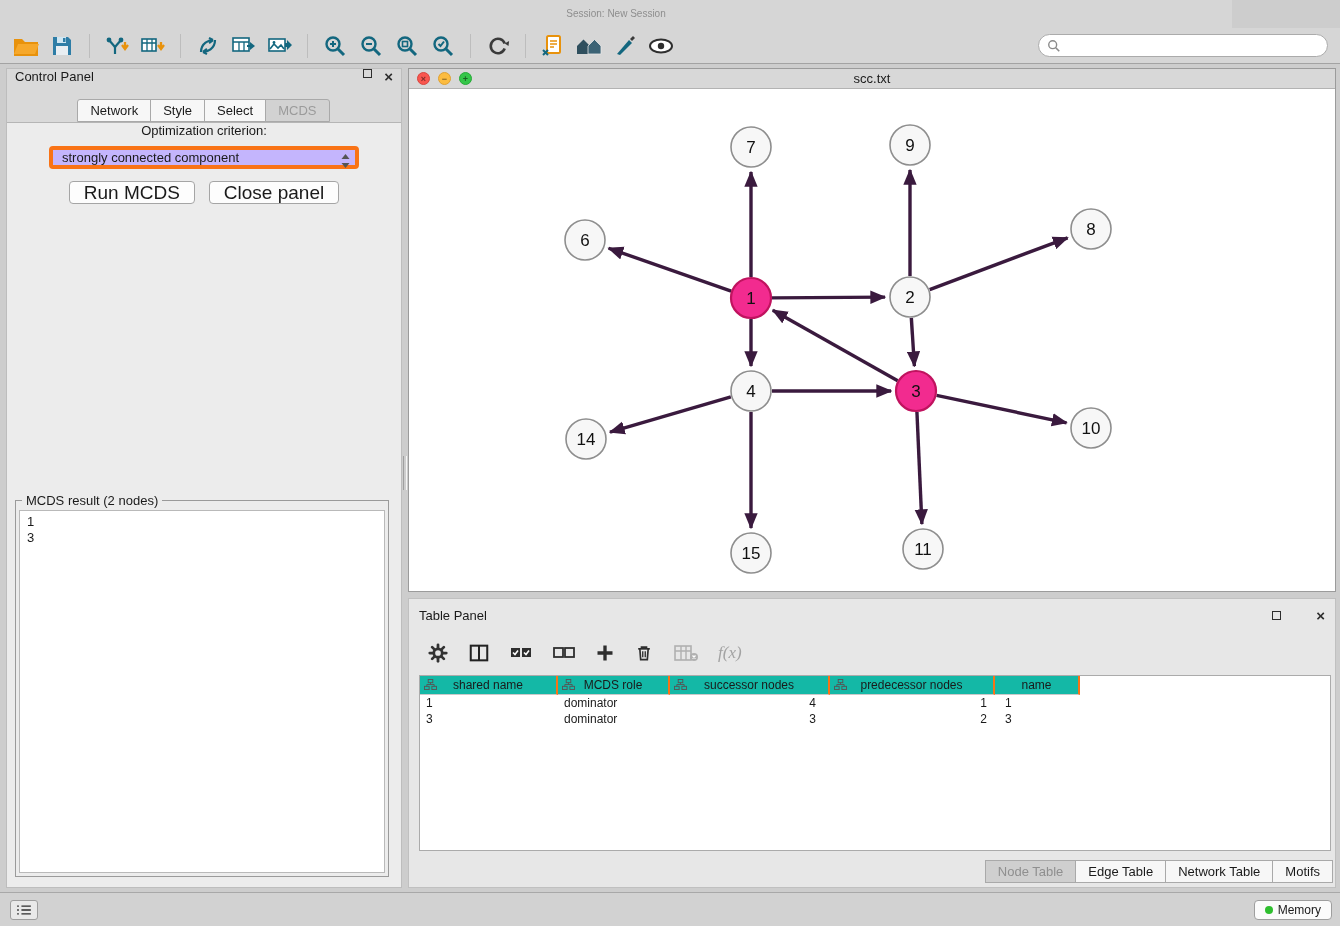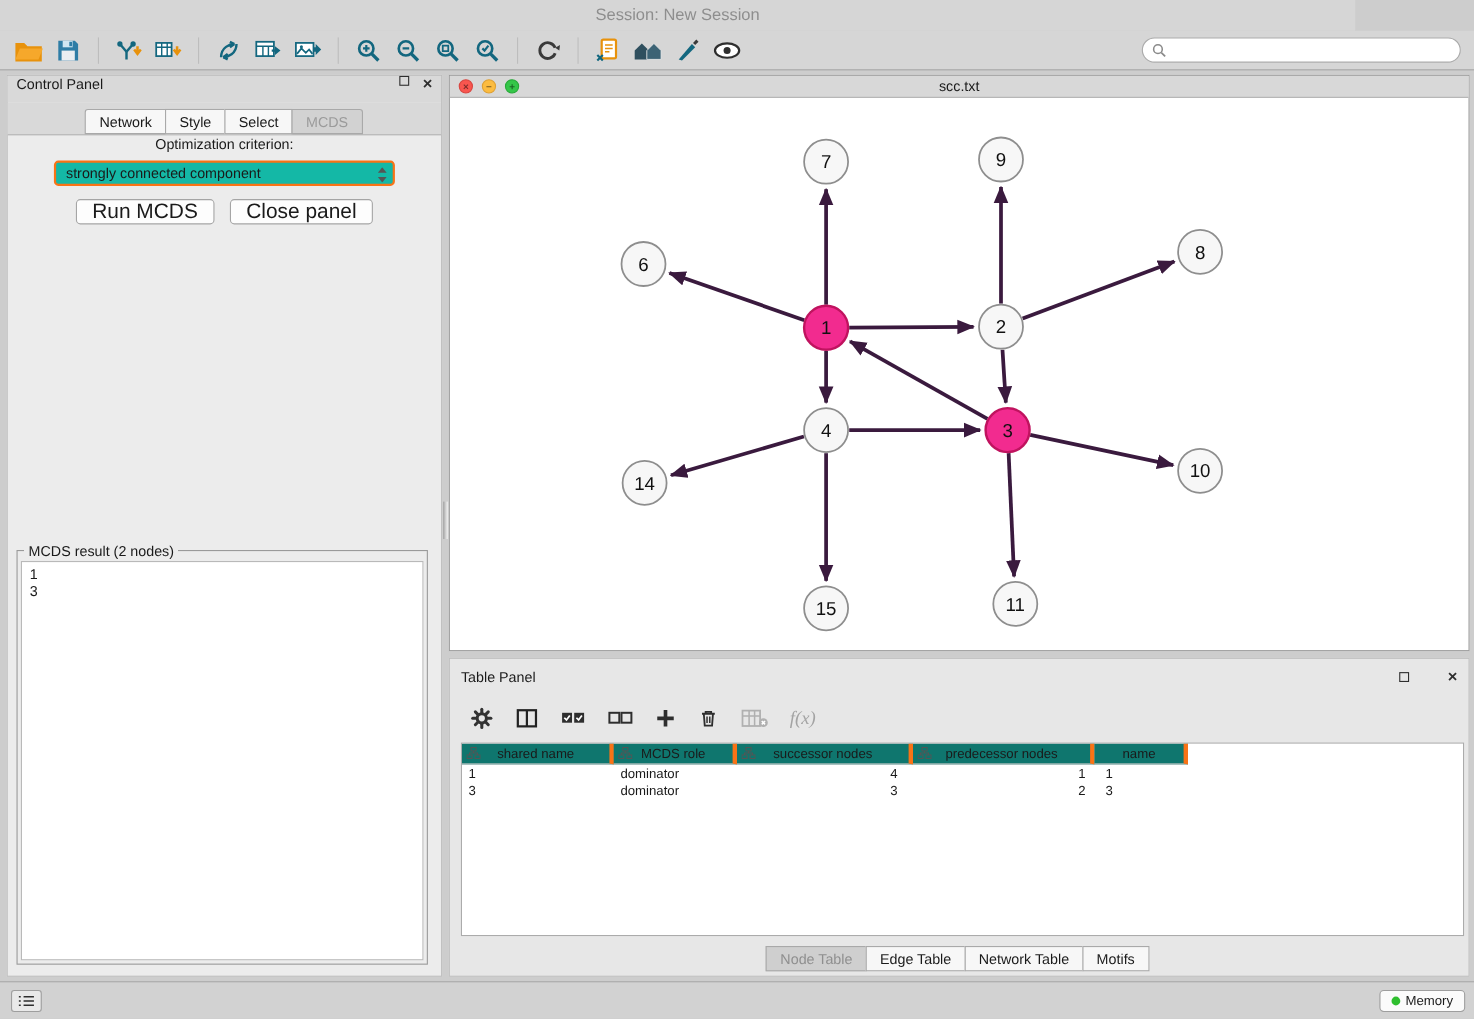--- a/index.html
+++ b/index.html
@@ -1,21 +1,21 @@
 <!DOCTYPE html>
 <html><head>
 <meta charset="utf-8">
 <style>
   *{margin:0;padding:0;box-sizing:border-box;}
   html,body{width:1340px;height:926px;}
   body{position:relative;background:#cdcdcd;font-family:"Liberation Sans",sans-serif;font-size:13px;color:#1a1a1a;overflow:hidden;}
 
   
   .titlebar{position:absolute;top:0;left:0;width:1232px;height:28px;background:#d6d6d6;
-    text-align:center;line-height:28px;color:#8e8e8e;font-size:15px;}
+    text-align:center;line-height:28px;color:#8e8e8e;font-size:10px;}
   .toolbar{position:absolute;top:28px;left:0;width:1340px;height:36px;background:#d6d6d6;
     border-bottom:1px solid #a3a3a3;display:flex;align-items:center;padding:0 10px;gap:4px;}
   .tb-btn{width:32px;height:28px;display:flex;align-items:center;justify-content:center;flex:0 0 auto;}
   .tb-sep{width:1px;height:24px;background:#bdbdbd;margin:0 7px;flex:0 0 auto;}
   .search-wrap{position:absolute;right:12px;top:6px;width:290px;height:23px;background:#fff;
     border:1px solid #ababab;border-radius:12px;display:flex;align-items:center;padding:0 8px;gap:6px;}
   .search-wrap input{border:none;outline:none;flex:1;font-size:12px;font-family:"Liberation Sans",sans-serif;background:transparent;}
 
   
   .control-panel{position:absolute;left:6px;top:68px;width:396px;height:820px;background:#ececec;
@@ -24,21 +24,21 @@
   .panel-header .spacer{flex:1;}
   .restore-box{width:9px;height:9px;border:1.5px solid #2e2e2e;display:inline-block;margin-right:12px;}
   .close-x{font-size:15px;font-weight:bold;color:#2e2e2e;line-height:1;}
   .cp-tabbar{display:flex;justify-content:center;padding-top:6px;background:#d9d9d9;border-bottom:1px solid #b5b5b5;}
   .cp-tab{border:1px solid #a9a9a9;background:#f7f7f7;padding:3px 12px;font-size:13px;margin-left:-1px;cursor:default;}
   .cp-tab:first-child{border-radius:3px 0 0 0;}
   .cp-tab:last-child{border-radius:0 3px 0 0;}
   .cp-tab.active{background:#d2d2d2;color:#9b9b9b;}
   .cp-content{text-align:center;}
   .opt-label{font-size:13px;}
-  .criterion-select{width:310px;height:23px;margin:8px auto 0;background:#14b8a6;border:2px solid #f97316;
+  .criterion-select{width:310px;height:23px;margin:8px auto 0;background:#c4b5fd;border:4px solid #f97316;
     border-radius:4px;display:flex;align-items:center;padding:0 22px 0 9px;position:relative;text-align:left;}
   .criterion-select .stepper{position:absolute;right:5px;top:4px;}
   .cp-buttons{margin-top:12px;display:flex;justify-content:center;gap:14px;}
   .cp-btn{background:#fdfdfd;border:1px solid #a5a5a5;border-radius:4px;height:23px;padding:0 14px;
     font-size:19px;display:flex;align-items:center;cursor:default;}
   .result-fieldset{position:absolute;left:8px;right:12px;top:424px;bottom:10px;border:1px solid #9a9a9a;
     background:#ececec;text-align:left;}
   .result-fieldset legend{font-size:13px;padding:0 4px;margin-left:6px;}
   .result-box{position:absolute;left:3px;right:3px;top:2px;bottom:3px;background:#fff;
     border:1px solid #b9b9b9;padding:3px 7px;font-size:13px;line-height:16px;overflow:auto;}
@@ -61,32 +61,32 @@
     border-left:1px solid #9f9f9f;border-right:1px solid #f4f4f4;}
 
   
   .table-panel{position:absolute;left:408px;top:598px;width:928px;height:290px;background:#e7e7e7;border:1px solid #c0c0c0;}
   .tp-header{height:24px;display:flex;align-items:center;padding:16px 10px;font-size:13px;gap:23px;}
   .tp-header .spacer{flex:1;}
   .tp-toolbar{height:44px;display:flex;align-items:center;padding:0 18px;gap:19px;}
   .fx-label{font-family:"Liberation Serif",serif;font-style:italic;font-size:17px;color:#a3a3a3;}
   .tp-table{position:absolute;left:10px;right:4px;top:76px;height:176px;background:#fff;border:1px solid #ababab;overflow:hidden;}
   .tp-cols{display:flex;height:19px;}
-  .tp-col{border-right:4px solid #f97316;border-bottom:1px solid #c9c9c9;background:#0f766e;
+  .tp-col{border-right:2px solid #f97316;border-bottom:1px solid #c9c9c9;background:#14b8a6;
     display:flex;align-items:center;justify-content:center;font-size:12px;position:relative;cursor:default;}
   .tp-col .hier{position:absolute;left:4px;top:3px;}
   .c0{width:138px;}.c1{width:112px;}.c2{width:160px;}.c3{width:165px;align-items:center;}.c4{width:85px;}
   .tp-row{display:flex;height:16px;font-size:12px;align-items:center;}
   .tp-row .cell{overflow:hidden;white-space:nowrap;}
   .tp-row .c0{padding-left:6px;}
   .tp-row .c1{padding-left:6px;}
   .tp-row .c2{text-align:right;padding-right:14px;}
   .tp-row .c3{text-align:right;padding-right:8px;}
   .tp-row .c4{padding-left:10px;}
-  .tp-tabs{position:absolute;bottom:4px;left:0;right:2px;display:flex;justify-content:center;}
+  .tp-tabs{position:absolute;bottom:4px;left:0;right:2px;display:flex;justify-content:flex-end;}
   .tp-tab{border:1px solid #a9a9a9;background:#f7f7f7;padding:3px 12px;font-size:13px;margin-left:-1px;cursor:default;}
   .tp-tab.active{background:#cfcfcf;color:#8f8f8f;}
 
   
   .statusbar{position:absolute;left:0;top:892px;width:1340px;height:34px;background:#d2d2d2;border-top:1px solid #a8a8a8;}
   .list-btn{position:absolute;left:10px;top:7px;width:28px;height:20px;background:#e9e9e9;
     border:1px solid #9e9e9e;border-radius:3px;display:flex;align-items:center;justify-content:center;}
   .memory-btn{position:absolute;right:8px;top:7px;height:20px;background:#fbfbfb;border:1px solid #9e9e9e;
     border-radius:4px;display:flex;align-items:center;gap:5px;padding:0 10px;font-size:12px;}
   .mem-dot{width:8px;height:8px;border-radius:50%;background:#2fbf2f;}

